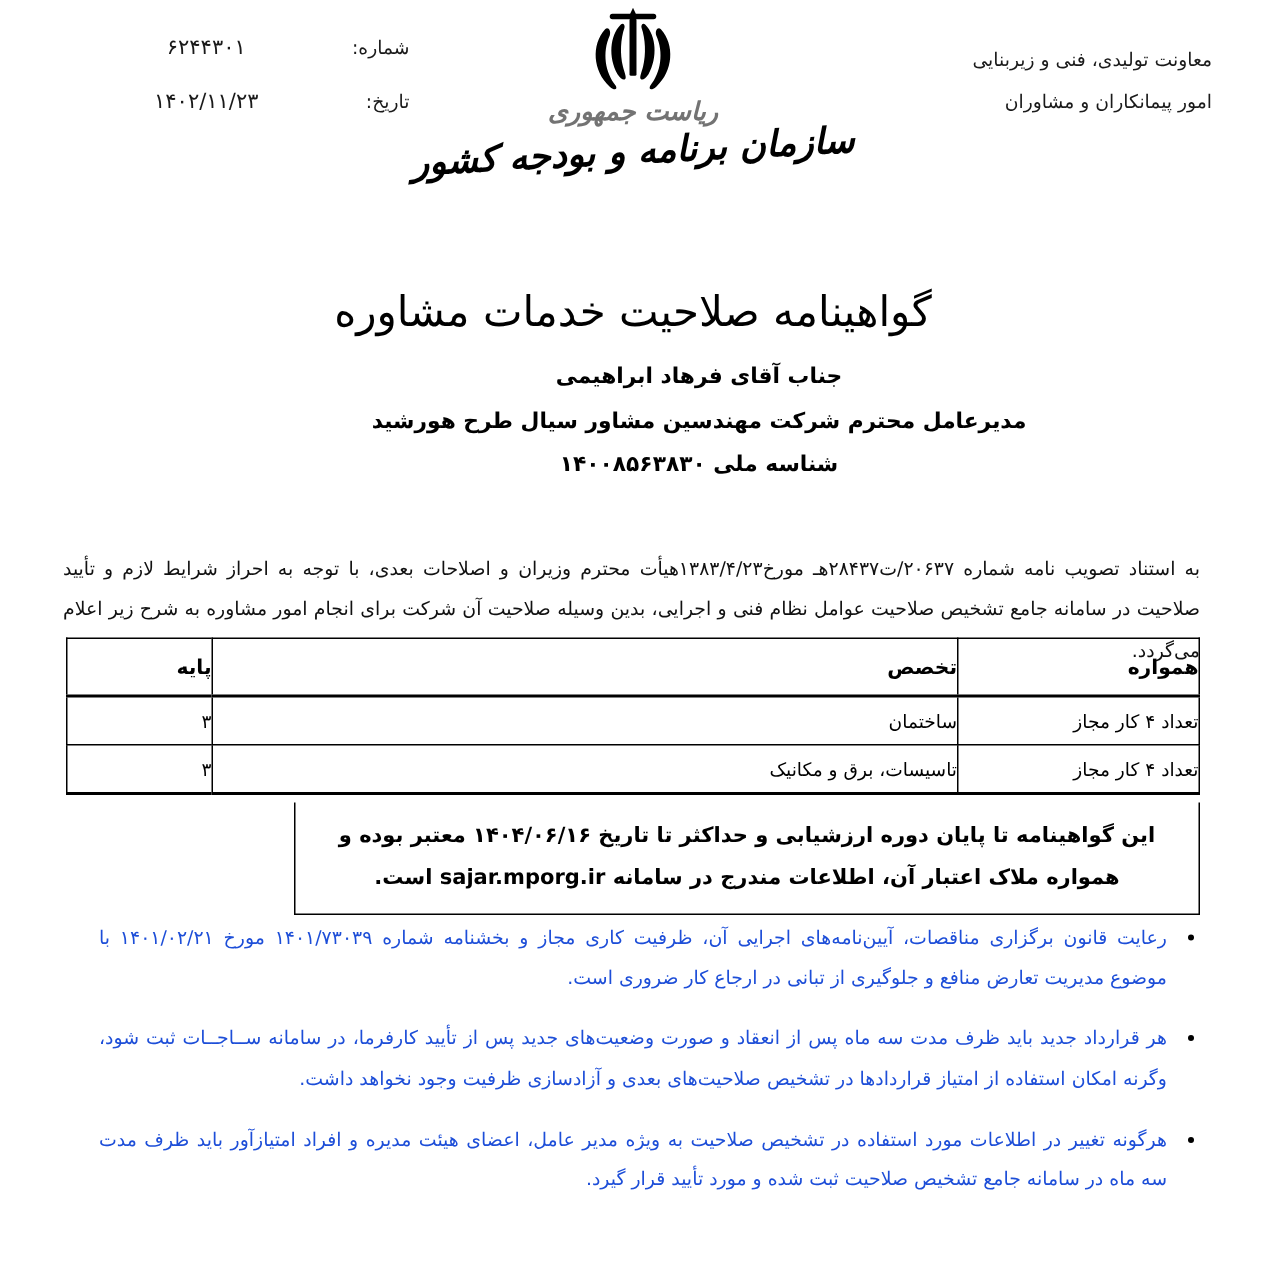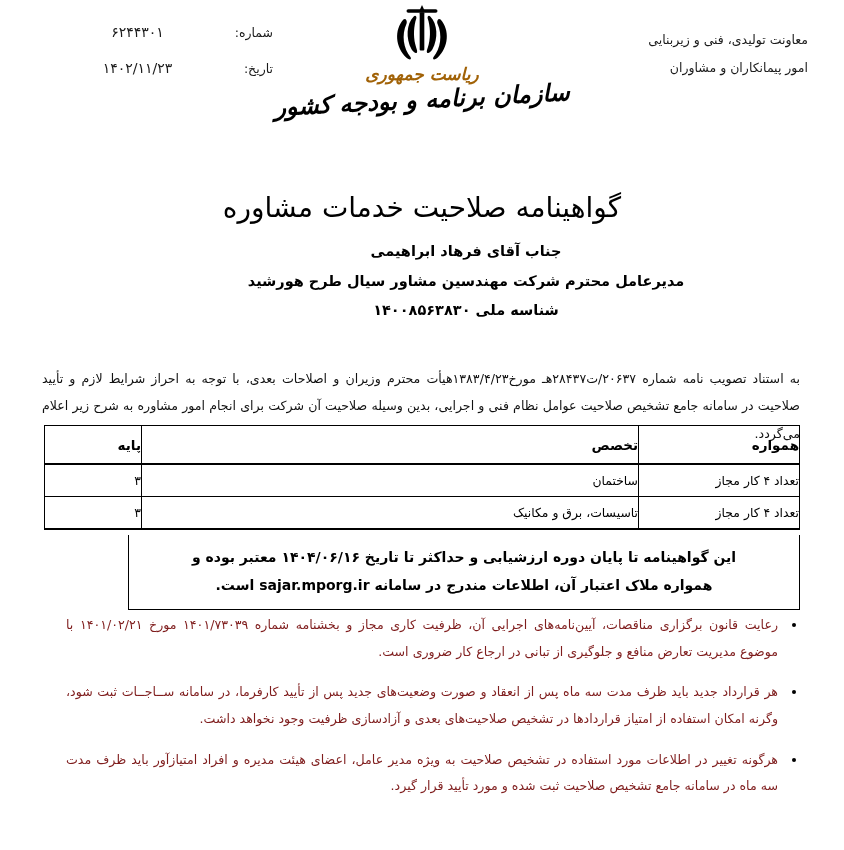--- a/index.html
+++ b/index.html
@@ -73,21 +73,21 @@
     text-align: center;
   }
   .emblem { display:block; margin: 0 auto; }
   .logo-line1 {
     font-family: "DejaVu Serif", "Liberation Serif", serif;
     font-size: 17px;
     font-weight: 700;
     font-style: italic;
     margin-top: 2px;
     letter-spacing: 0.5px;
-    color: #a16207;
+    color: #737373;
   }
   .logo-line2 {
     font-family: "DejaVu Serif", "Liberation Serif", serif;
     font-size: 24px;
     font-weight: 700;
     font-style: italic;
     margin-top: 1px;
     letter-spacing: 0.5px;
     color: #000;
     transform: rotate(-3deg);
@@ -188,21 +188,21 @@
     margin: 0;
     padding: 0;
   }
   .bullets li {
     position: relative;
     padding-right: 22px;
     margin-bottom: 14px;
     font-size: 12.6px;
     line-height: 2.12;
     text-align: justify;
-    color: #7f1d1d;
+    color: #1d4ed8;
     margin-left: 18px;
   }
   .bullets li::before {
     content: "";
     position: absolute;
     right: 4px;
     top: 11px;
     width: 4px;
     height: 4px;
     background: #000;
@@ -278,21 +278,21 @@
         <td>۳</td>
       </tr>
       <tr>
         <td>تعداد ۴ کار مجاز</td>
         <td>تاسیسات، برق و مکانیک</td>
         <td>۳</td>
       </tr>
     </tbody>
   </table>
 
-  <div class="note-cell" style="position:absolute; top:535px; right:44px; width:672px; box-sizing:border-box;">
+  <div class="note-cell" style="position:absolute; top:535px; right:44px; width:604px; box-sizing:border-box;">
     <div>این گواهینامه تا پایان دوره ارزشیابی و حداکثر تا تاریخ ۱۴۰۴/۰۶/۱۶ معتبر بوده و</div>
     <div>
       <span>همواره ملاک اعتبار آن، اطلاعات مندرج در سامانه </span><span class="ltr">sajar.mporg.ir</span><span> است.</span>
     </div>
   </div>
 
   <ul class="bullets">
     <li>رعایت قانون برگزاری مناقصات، آیین‌نامه‌های اجرایی آن، ظرفیت کاری مجاز و بخشنامه شماره ۱۴۰۱/۷۳۰۳۹ مورخ ۱۴۰۱/۰۲/۲۱ با موضوع مدیریت تعارض منافع و جلوگیری از تبانی در ارجاع کار ضروری است.</li>
     <li>هر قرارداد جدید باید ظرف مدت سه ماه پس از انعقاد و صورت وضعیت‌های جدید پس از تأیید کارفرما، در سامانه ســاجــات ثبت شود، وگرنه امکان استفاده از امتیاز قراردادها در تشخیص صلاحیت‌های بعدی و آزادسازی ظرفیت وجود نخواهد داشت.</li>
     <li>هرگونه تغییر در اطلاعات مورد استفاده در تشخیص صلاحیت به ویژه  مدیر عامل، اعضای هیئت مدیره و افراد امتیازآور باید ظرف مدت سه ماه در سامانه جامع تشخیص صلاحیت ثبت شده و مورد تأیید قرار گیرد.</li>

